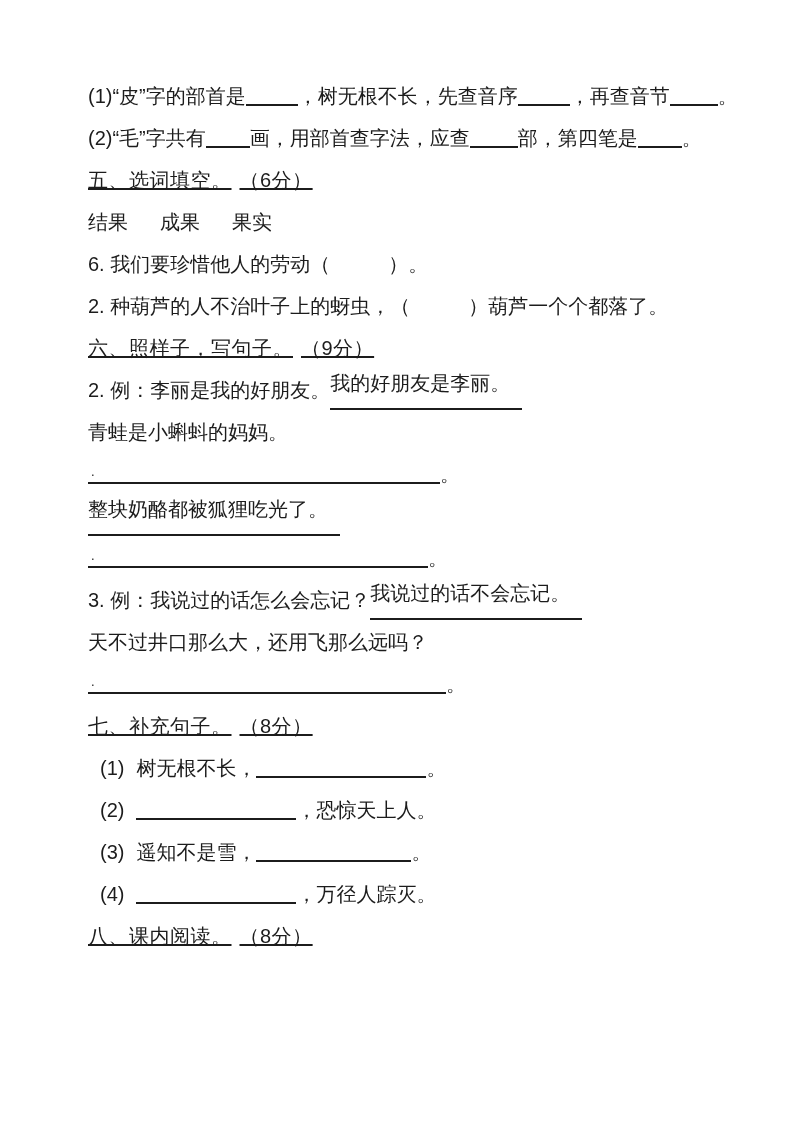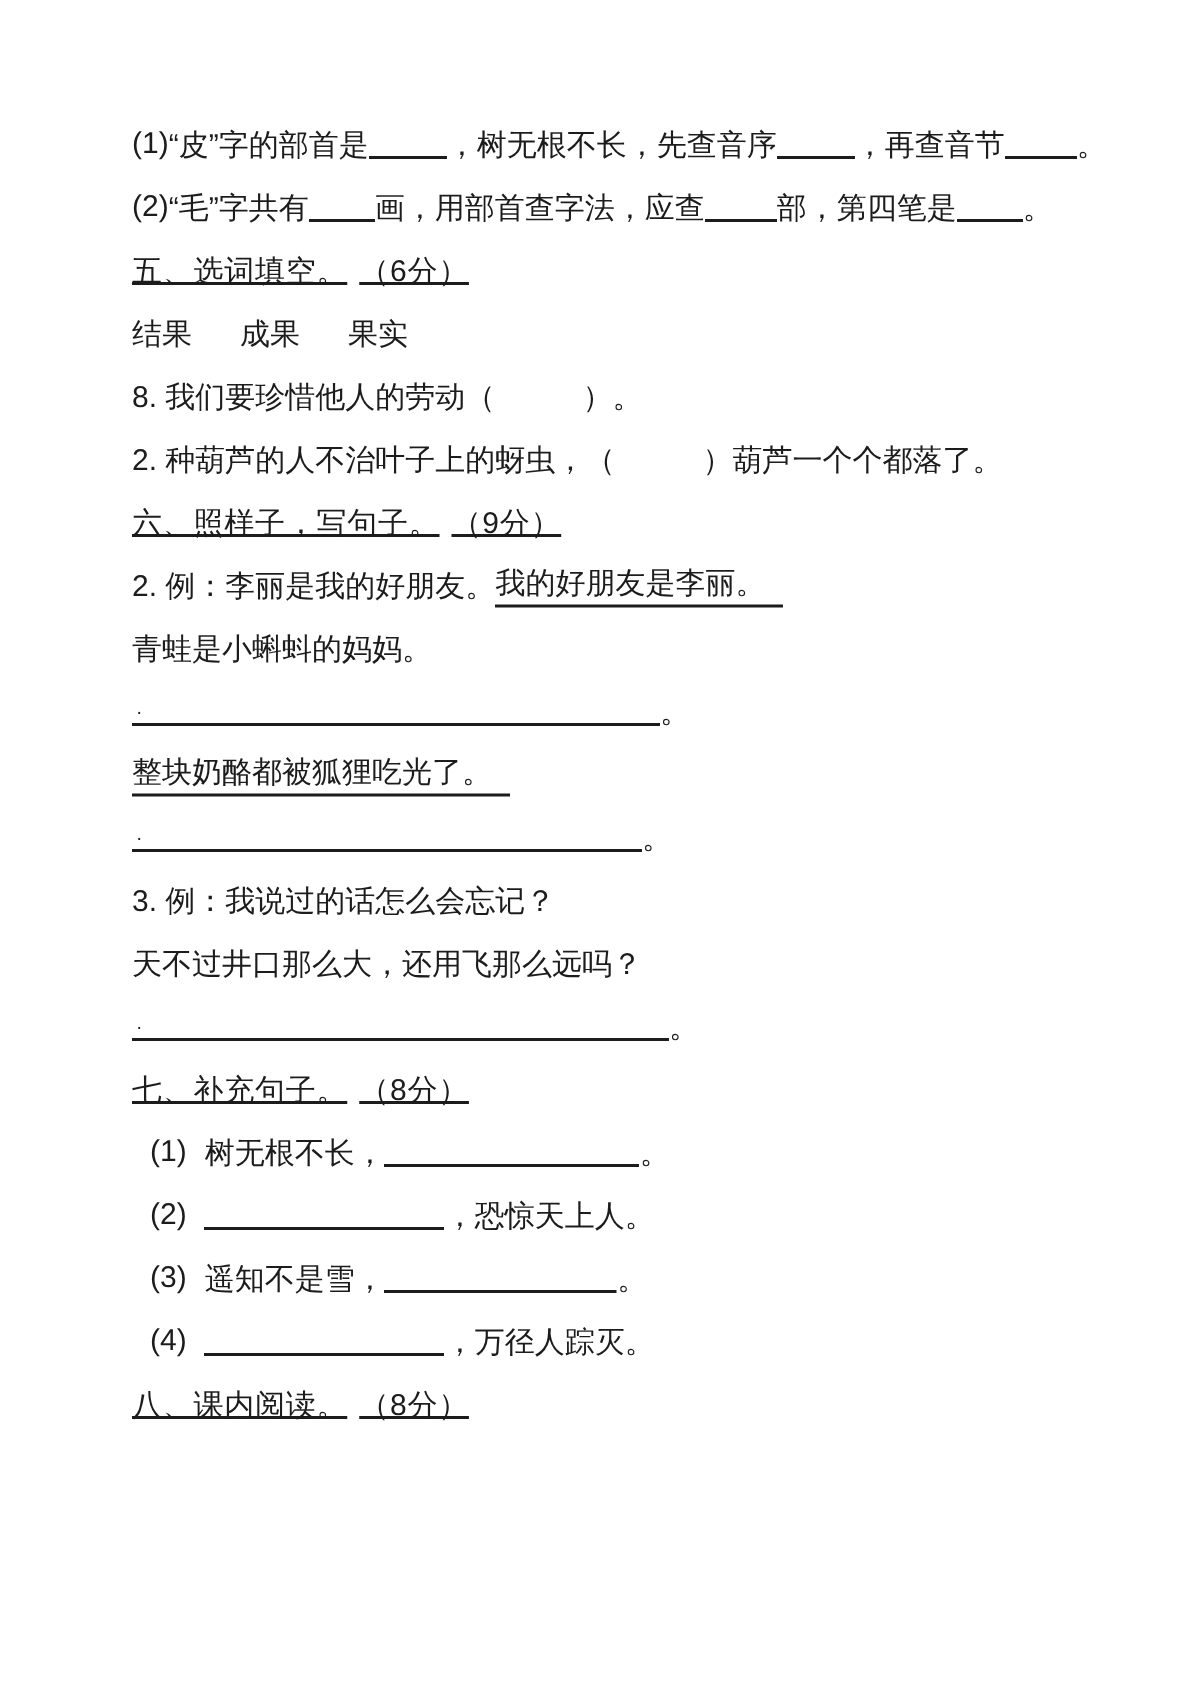--- a/index.html
+++ b/index.html
@@ -30,21 +30,21 @@
     box-sizing: border-box;
     border-bottom: 2px solid #1c1c1c;
     text-align: left;
     font-size: 13px;
     line-height: 1;
     padding-left: 3px;
   }
   .u {
     border-bottom: 2px solid #1c1c1c;
     padding-right: 12px;
-    padding-bottom: 1px;
+    padding-bottom: 11px;
   }
   .hl { background: #a9a9a9; }
 </style>
 </head>
 <body>
 
 <div class="page">
   <div id="doc">
       <div class="line">
         <span>(1)</span>
@@ -72,21 +72,21 @@
         <span>（6分）</span>
       </div>
       <div class="line">
         <span>结果</span>
         <span class="gap" style="width: 32px;"></span>
         <span>成果</span>
         <span class="gap" style="width: 32px;"></span>
         <span>果实</span>
       </div>
       <div class="line">
-        <span>8. 我们要珍惜他人的劳动（</span>
+        <span>6. 我们要珍惜他人的劳动（</span>
         <span class="gap" style="width: 58px;"></span>
         <span>）。</span>
       </div>
       <div class="line">
         <span>2. 种葫芦的人不治叶子上的蚜虫，（</span>
         <span class="gap" style="width: 58px;"></span>
         <span>）葫芦一个个都落了。</span>
       </div>
       <div class="line heading">
         <span>六、照样子，写句子。</span>
@@ -106,20 +106,21 @@
       </div>
       <div class="line">
         <span class="u">整块奶酪都被狐狸吃光了。</span>
       </div>
       <div class="line answer">
         <span class="blank" style="width: 340px;">.</span>
         <span>。</span>
       </div>
       <div class="line">
         <span>3. 例：我说过的话怎么会忘记？</span>
+        <span class="u">我说过的话不会忘记。</span>
       </div>
       <div class="line">
         <span>天不过井口那么大，还用飞那么远吗？</span>
       </div>
       <div class="line answer">
         <span class="blank" style="width: 358px;">.</span>
         <span>。</span>
       </div>
       <div class="line heading">
         <span>七、补充句子。</span>

